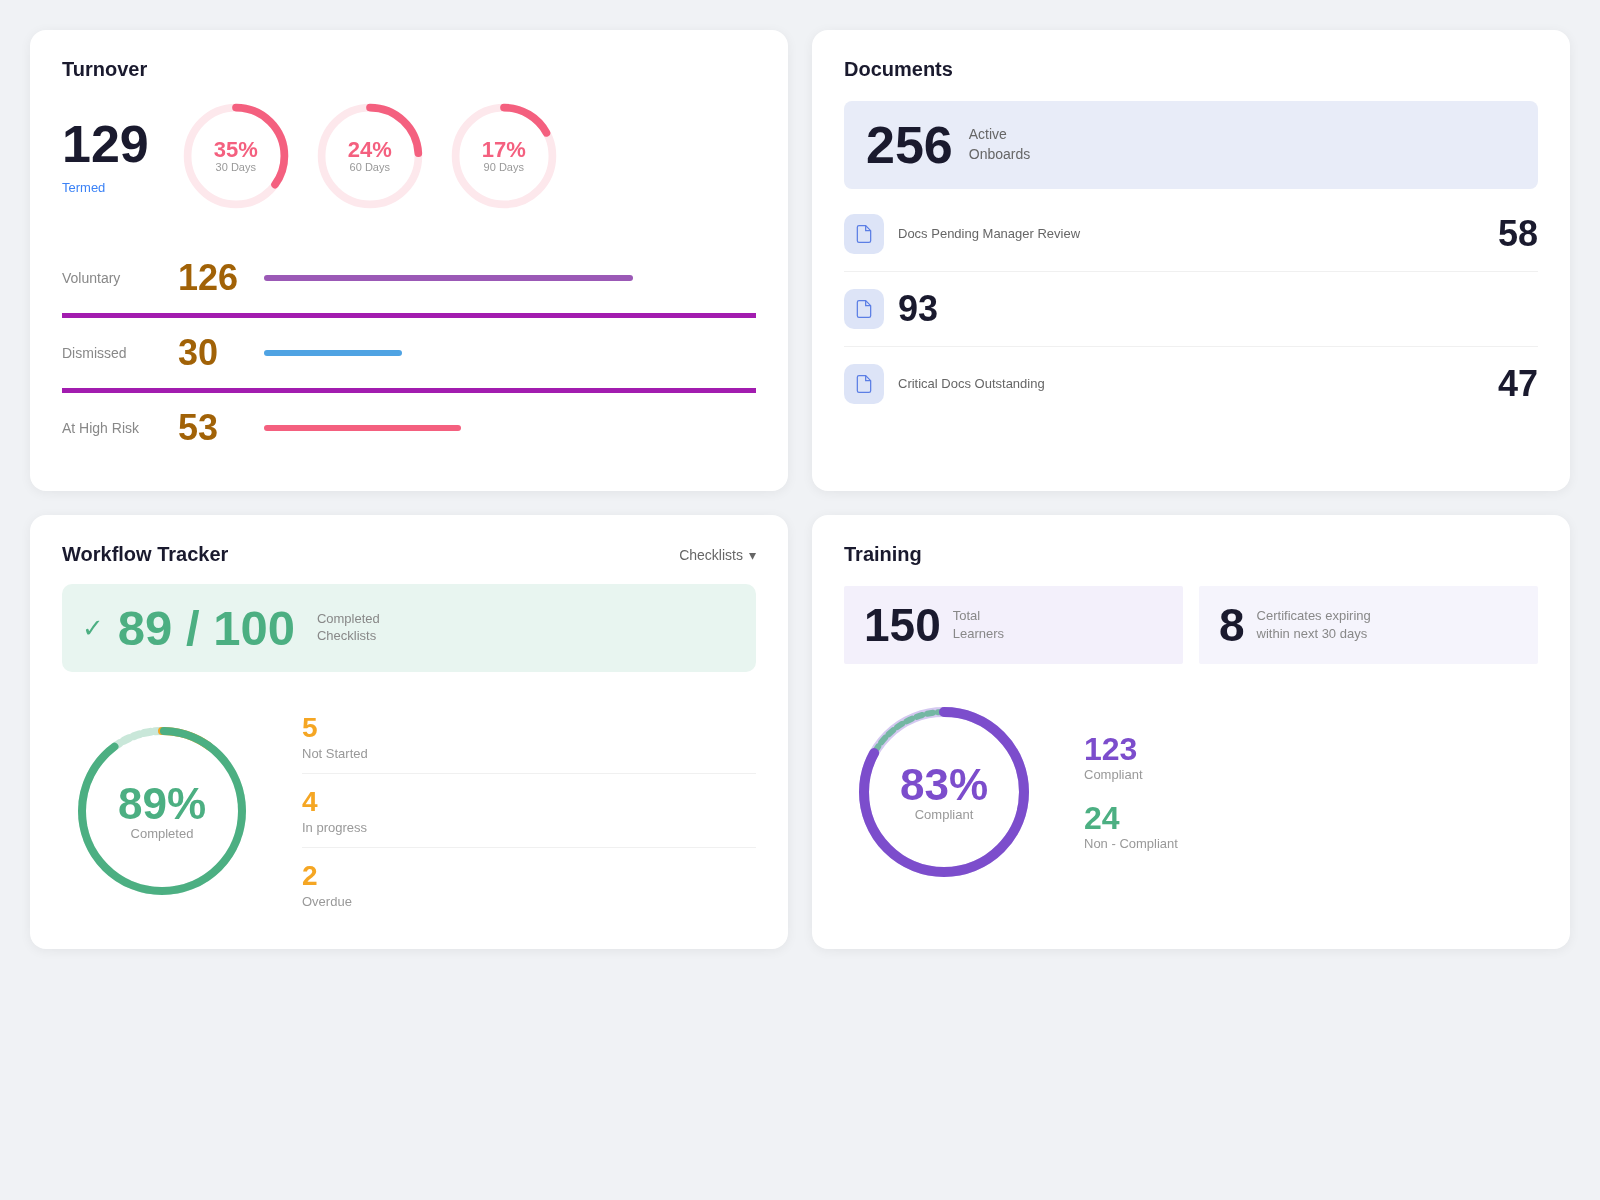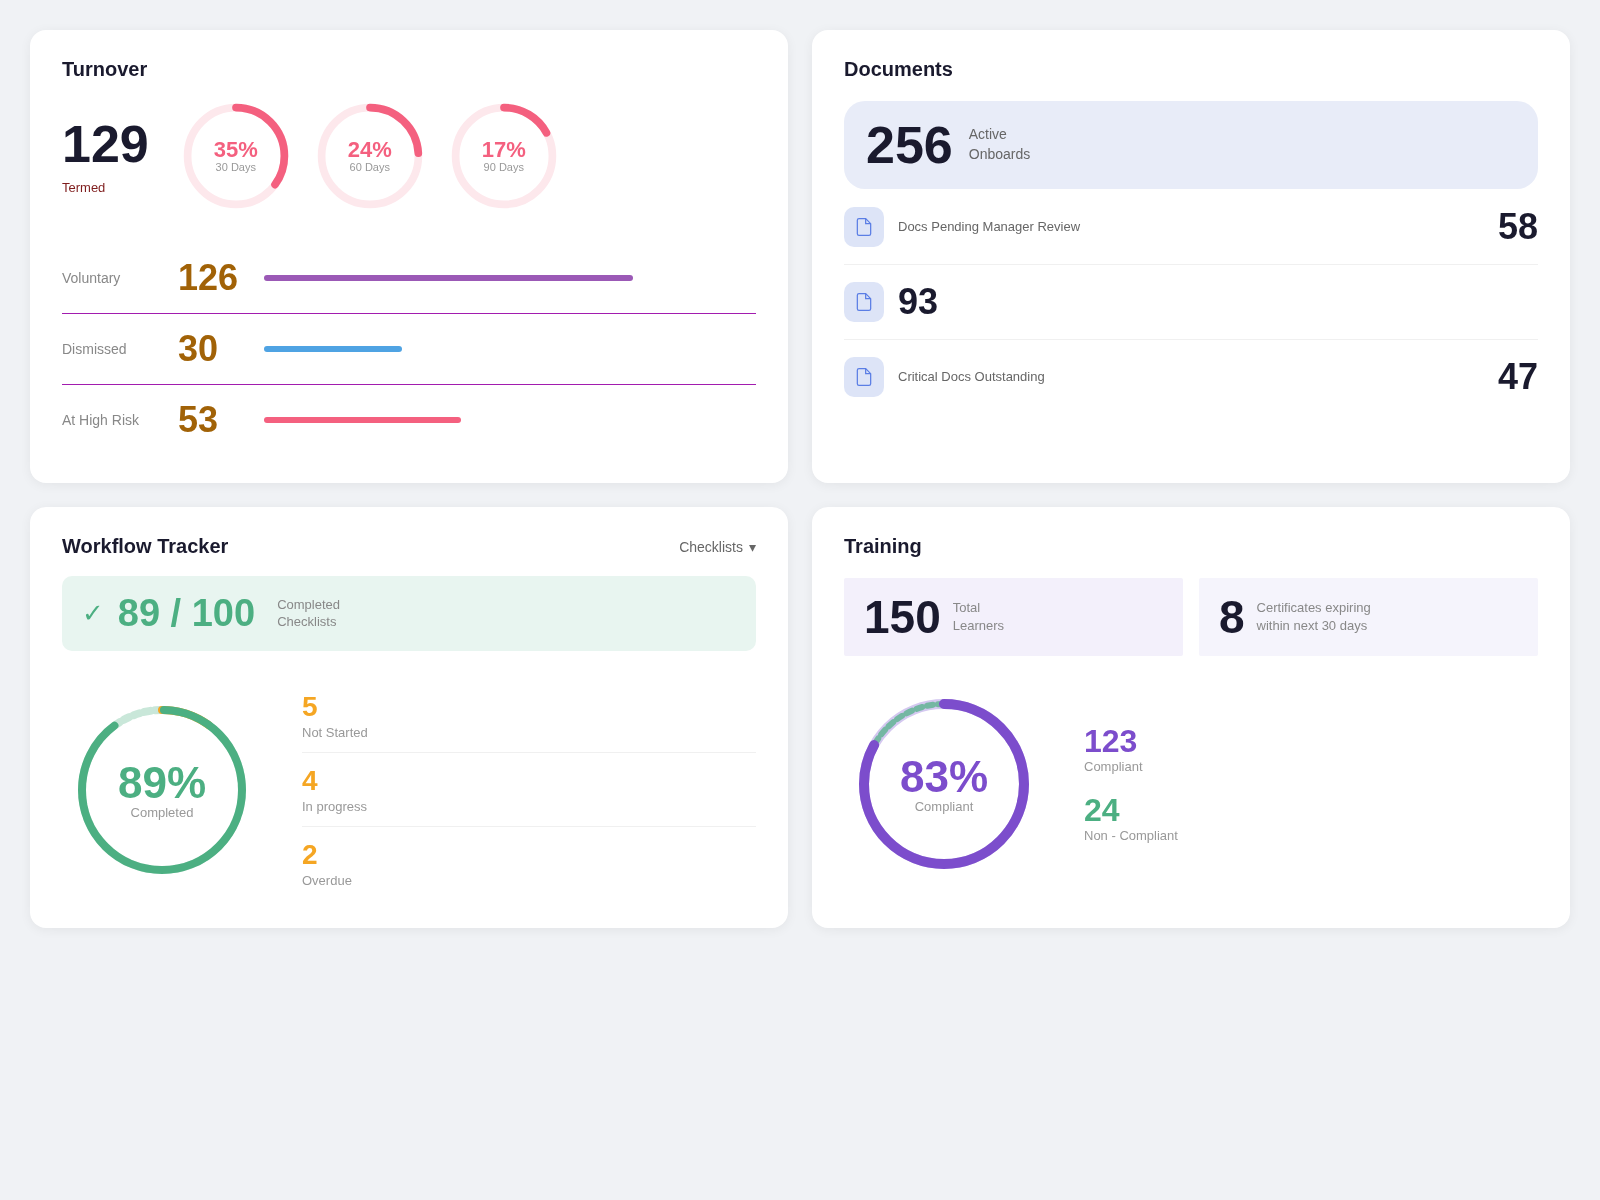--- a/index.html
+++ b/index.html
@@ -38,21 +38,21 @@
       margin-bottom: 32px;
     }
     .termed-block .termed-num {
       font-size: 52px;
       font-weight: 800;
       color: #1a1a2e;
       line-height: 1;
     }
     .termed-block .termed-label {
       font-size: 13px;
-      color: #7f1d1d;
+      color: #3b82f6;
       margin-top: 10px;
     }
     .donut-row {
       display: flex;
       gap: 24px;
       align-items: center;
     }
     .donut-svg {
       width: 110px;
       height: 110px;
@@ -81,21 +81,21 @@
     }
     .turnover-stats {
       display: flex;
       flex-direction: column;
       gap: 0;
     }
     .stat-row {
       display: flex;
       align-items: center;
       padding: 14px 0;
-      border-bottom: 1px solid #a21caf;
+      border-bottom: 5px solid #a21caf;
       gap: 16px;
     }
     .stat-row:last-child { border-bottom: none; }
     .stat-label {
       font-size: 14px;
       color: #888;
       width: 100px;
     }
     .stat-num {
       font-size: 36px;
@@ -107,26 +107,26 @@
       flex: 1;
     }
     .stat-bar {
       height: 6px;
       border-radius: 3px;
     }
 
     
     .doc-active-box {
       background: #e8ecf8;
-      border-radius: 21px;
+      border-radius: 8px;
       padding: 18px 22px;
       display: flex;
       align-items: center;
       gap: 16px;
-      margin-bottom: 1px;
+      margin-bottom: 8px;
     }
     .doc-active-num {
       font-size: 52px;
       font-weight: 800;
       color: #1a1a2e;
       line-height: 1;
     }
     .doc-active-label {
       font-size: 14px;
       color: #666;
@@ -443,21 +443,21 @@
   <div class="card">
     <div class="workflow-header">
       <div class="card-title" style="margin-bottom:0">Workflow Tracker</div>
       <div class="checklist-selector">
         <span>Checklists</span>
         <span>▾</span>
       </div>
     </div>
     <div class="completed-bar">
       <span class="check-icon">✓</span>
-      <span class="completed-fraction" style="font-size:38px;font-weight:800;color:#4caf82;">89 / 100</span>
+      <span class="completed-fraction" style="font-size:49px;font-weight:800;color:#4caf82;">89 / 100</span>
       <span class="completed-label">Completed<br>Checklists</span>
     </div>
     <div class="workflow-bottom">
       <div class="big-donut-container">
         <svg width="200" height="200" viewBox="0 0 200 200">
 
           <circle cx="100" cy="100" r="80" fill="none" stroke="#4caf82" stroke-width="8" stroke-dasharray="6 5" stroke-linecap="round" transform="rotate(-90 100 100)" opacity="0.3"></circle>
 
           <circle cx="100" cy="100" r="80" fill="none" stroke="#f5a623" stroke-width="8" stroke-dasharray="50 452" stroke-linecap="round" transform="rotate(-90 100 100)"></circle>
 

